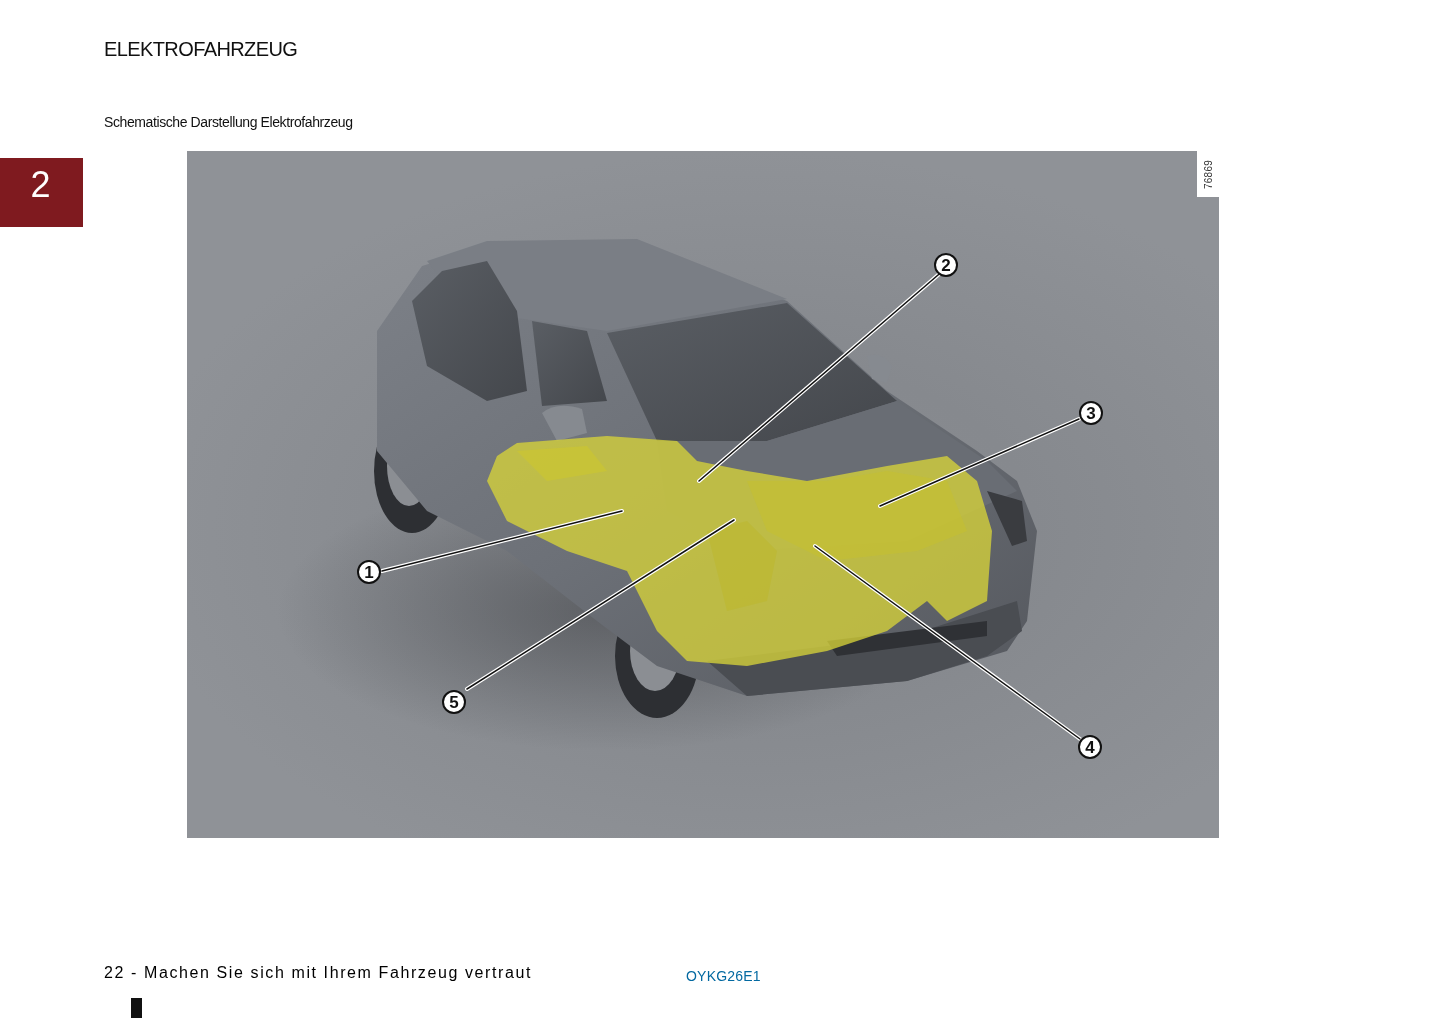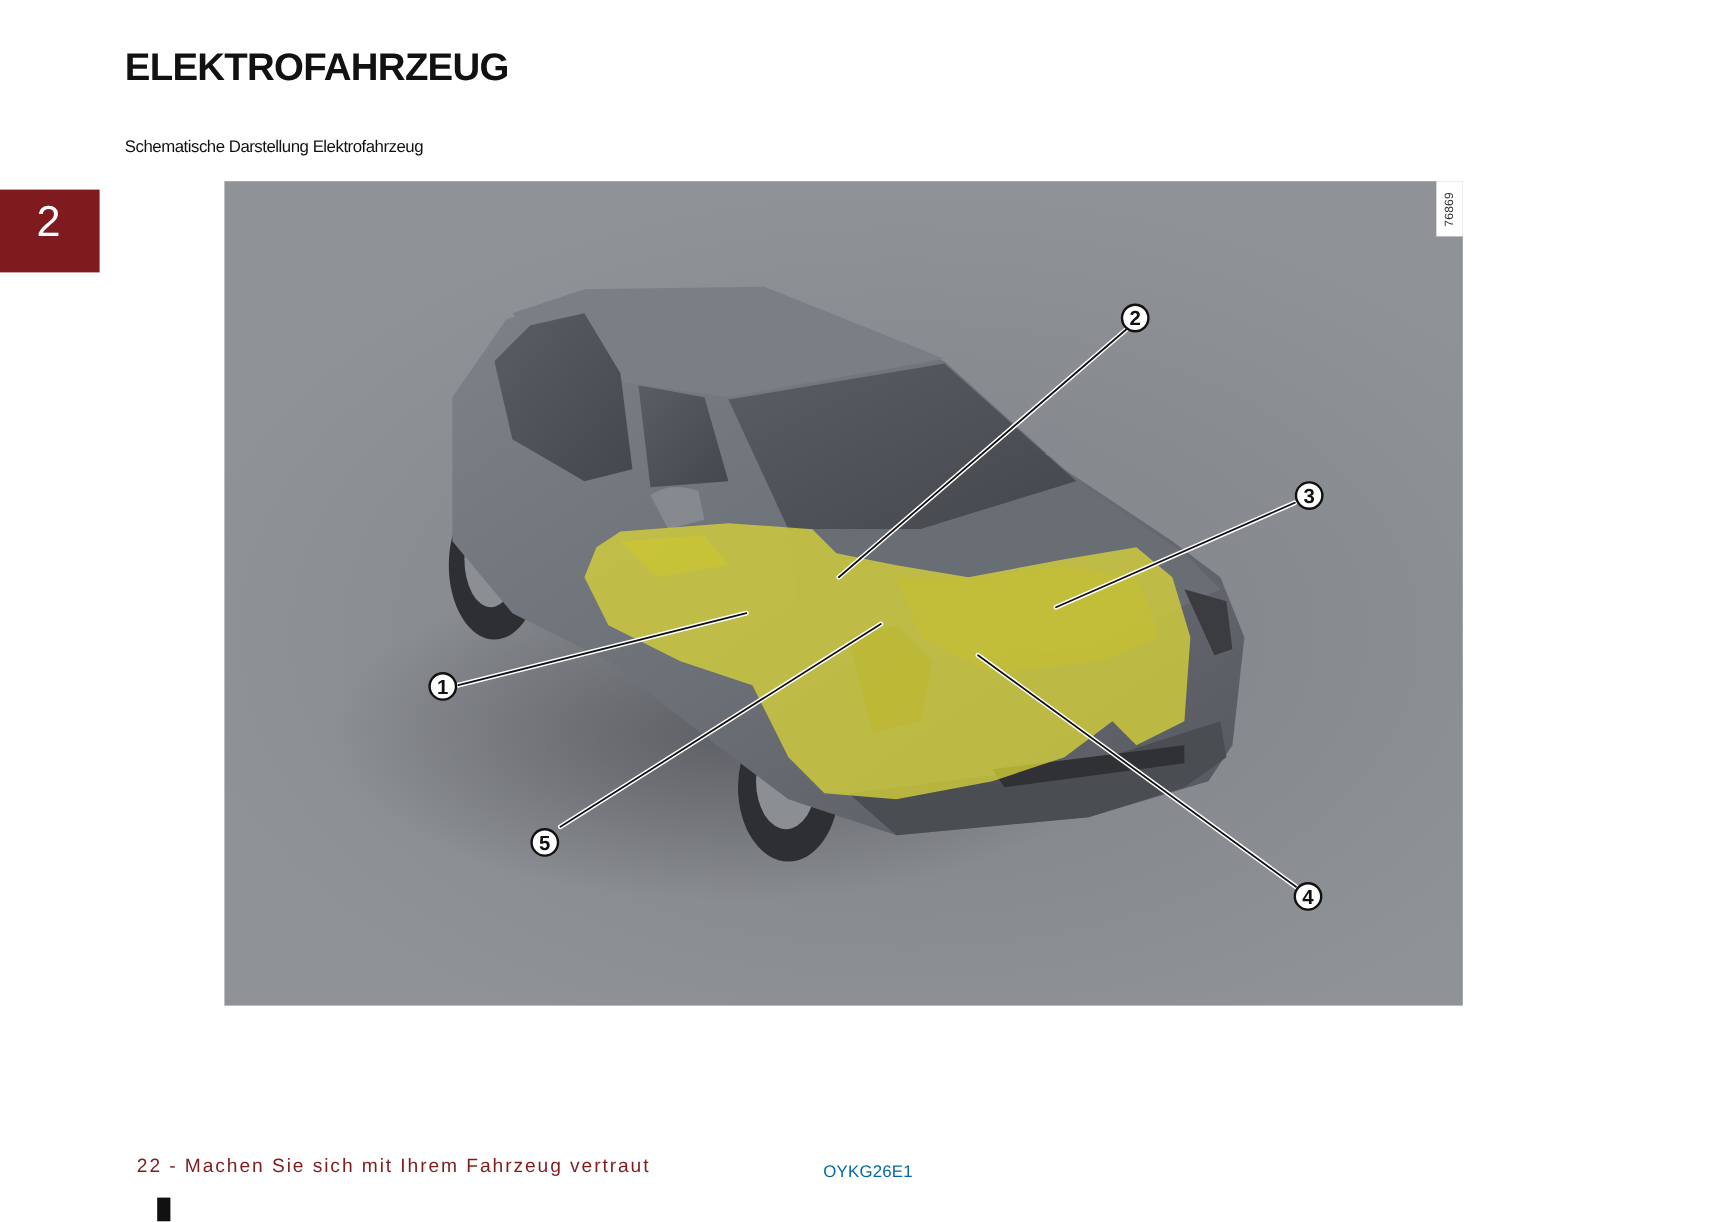--- a/index.html
+++ b/index.html
@@ -1,21 +1,21 @@
 <!DOCTYPE html>
 <html><head>
 <meta charset="utf-8">
 <style>
   html, body { margin: 0; padding: 0; }
   body {
     width: 1445px; height: 1018px; background: #ffffff; position: relative; overflow: hidden;
     font-family: "Liberation Sans", "DejaVu Sans", sans-serif; color: #1a1a1a;
   }
   .page-title {
-    position: absolute; left: 104px; top: 38px; font-size: 32px; font-weight: bold;
+    position: absolute; left: 104px; top: 38px; font-size: 20px; font-weight: normal;
     letter-spacing: -0.6px; color: #111;
   }
   .section-title {
     position: absolute; left: 104px; top: 114px; font-size: 14px; letter-spacing: -0.4px; color: #111;
   }
   .chapter-tab {
     position: absolute; left: 0; top: 158px; width: 83px; height: 69px; background: #7f1a1f;
     color: #fff; font-size: 36px; display: flex; align-items: flex-start; justify-content: center;
     padding-top: 4px; box-sizing: border-box; padding-left: 8px; padding-right: 0;
   }
@@ -31,21 +31,21 @@
   }
   .figure-id span {
     transform: rotate(-90deg); font-size: 10px; color: #333; white-space: nowrap; letter-spacing: 0.2px;
   }
   .callout {
     position: absolute; width: 24px; height: 24px; border-radius: 50%; background: #fff;
     border: 2px solid #111; box-sizing: border-box; font-size: 17px; font-weight: bold; color: #111;
     display: flex; align-items: center; justify-content: center; line-height: 1;
   }
   .footer-left {
-    position: absolute; left: 104px; top: 964px; font-size: 16px; letter-spacing: 1.6px; color: #7f1d1d; margin-left: 10px;
+    position: absolute; left: 104px; top: 964px; font-size: 16px; letter-spacing: 1.6px; color: #000000;
   }
   .footer-code {
     position: absolute; left: 686px; top: 968px; font-size: 14px; color: #0369a1; letter-spacing: 0.2px;
   }
   .crop-mark {
     position: absolute; left: 131px; top: 998px; width: 11px; height: 20px; background: #111;
   }
 </style>
 </head>
 <body>

